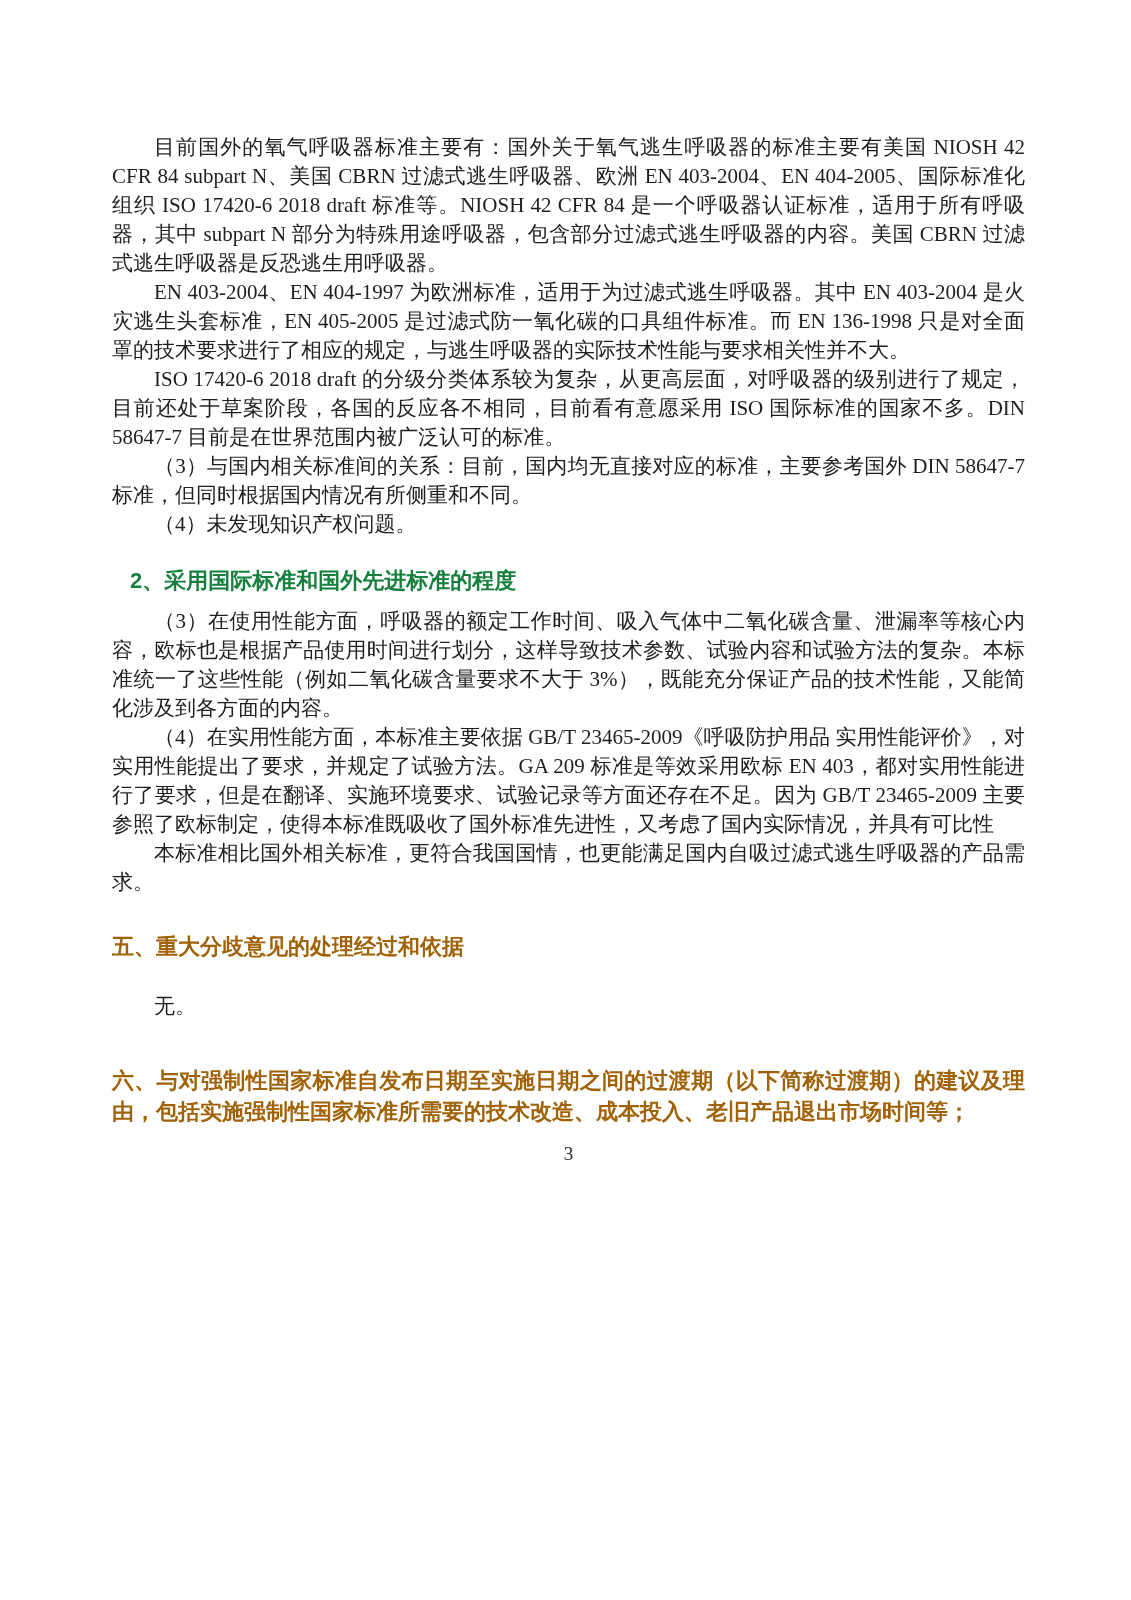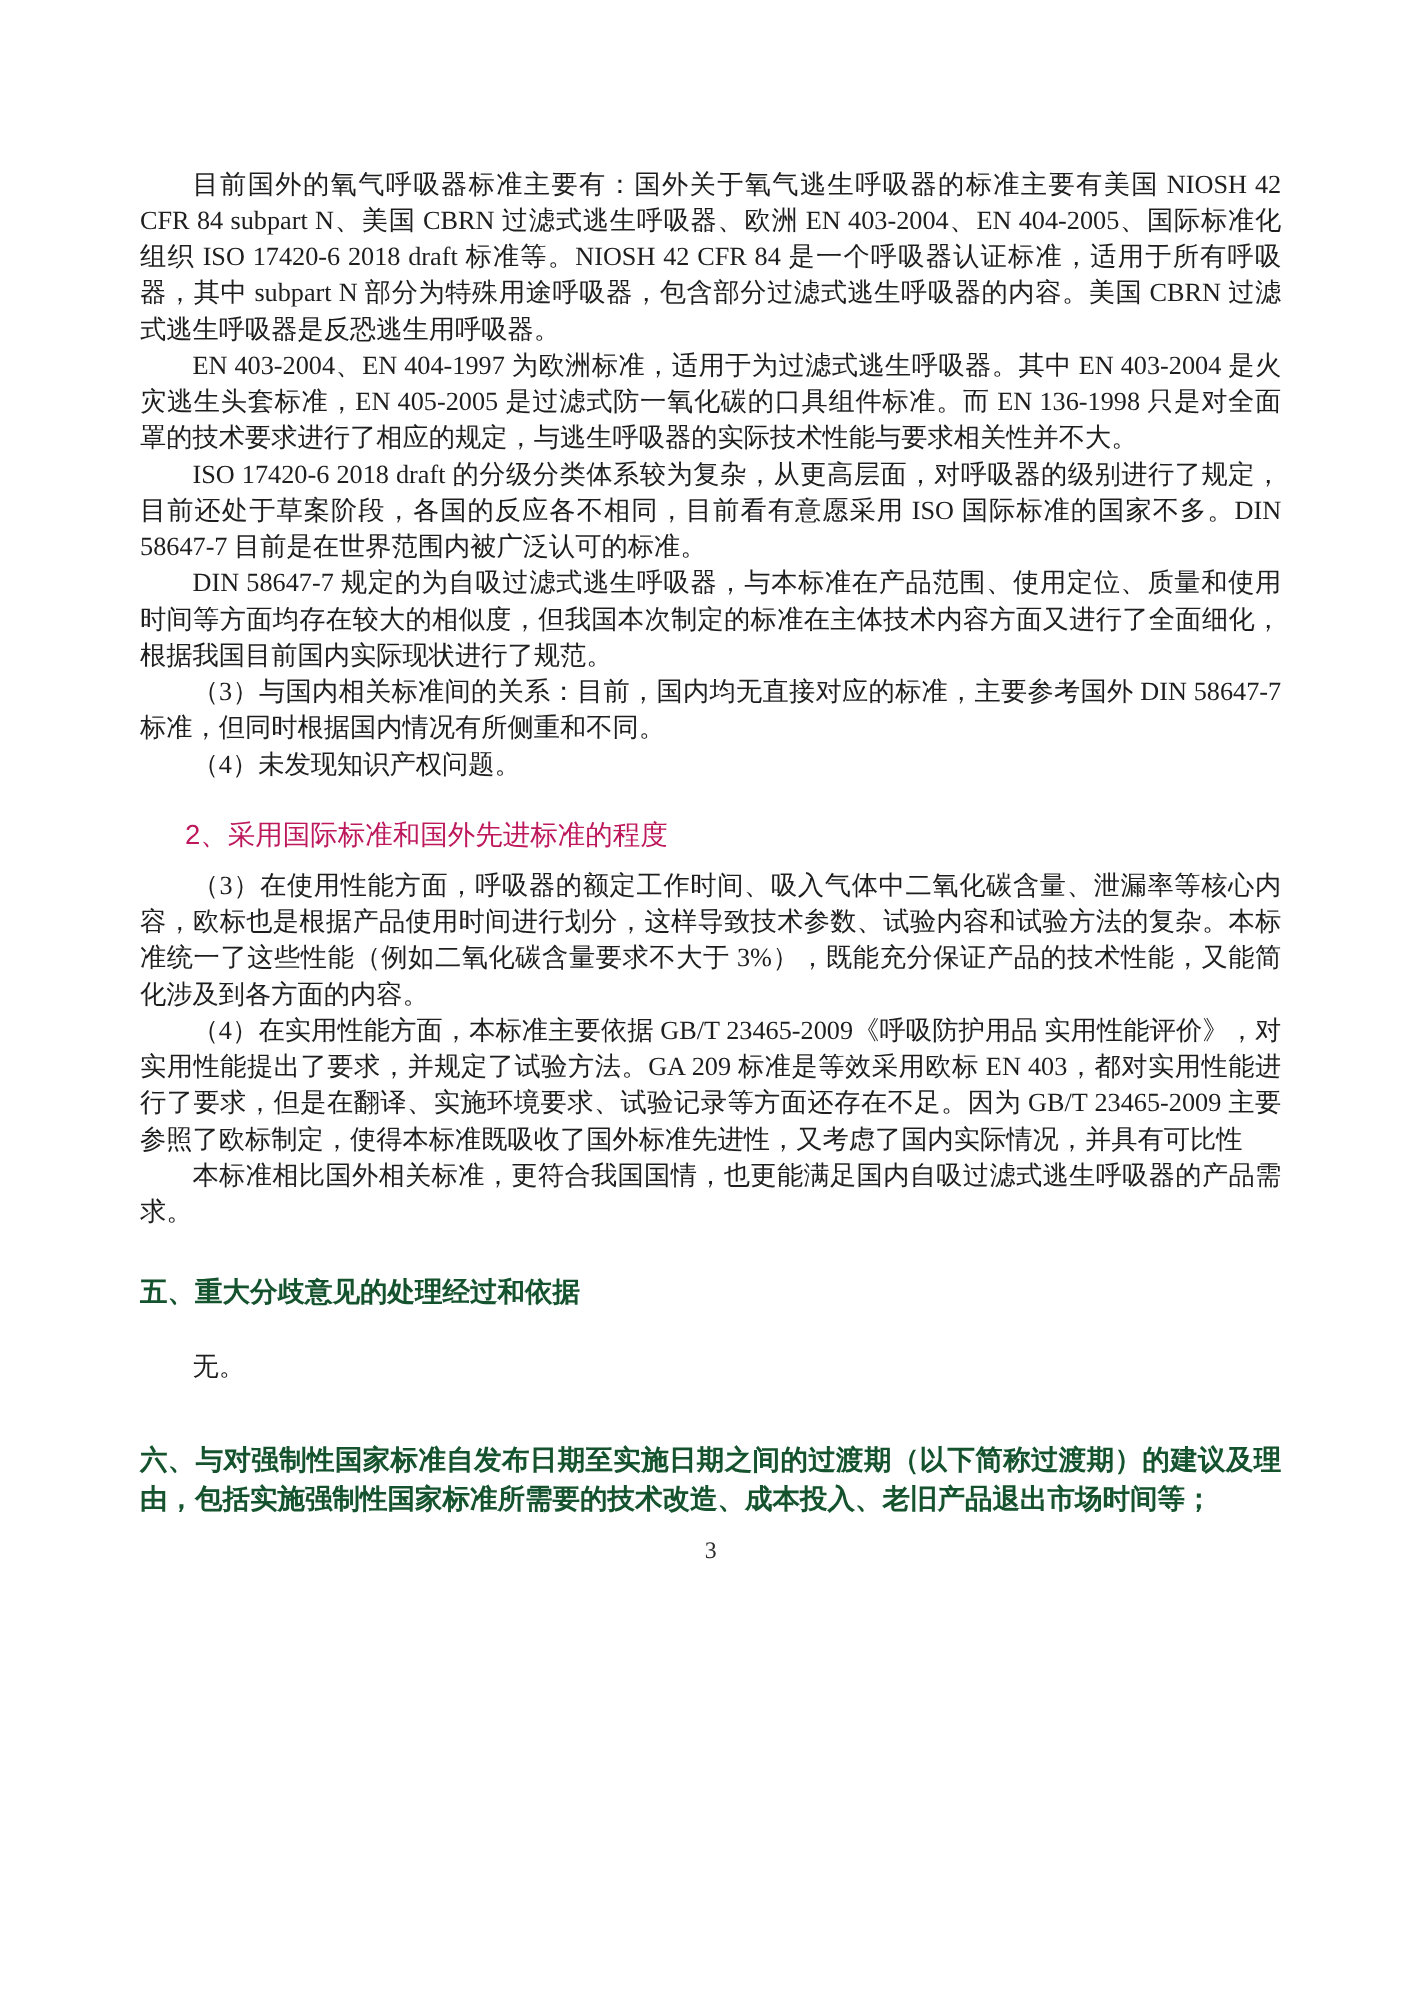--- a/index.html
+++ b/index.html
@@ -21,35 +21,35 @@
   }
   .body-para {
     margin: 0;
     font-size: 21px;
     line-height: 29px;
     text-align: justify;
     text-indent: 2em;
     word-break: break-word;
   }
   .sub-heading {
-    margin: 26px 0 10px 36px;
+    margin: 26px 0 10px 18px;
     font-family: "Liberation Sans", "DejaVu Sans", sans-serif;
-    font-weight: normal;
+    font-weight: bold;
     font-size: 22px;
     line-height: 32px;
-    color: #be185d;
+    color: #15803d;
   }
   .major-heading {
     margin: 34px 0 0 0;
     font-family: "Liberation Sans", "DejaVu Sans", sans-serif;
     font-weight: bold;
     font-size: 22px;
     line-height: 31px;
     text-align: justify;
-    color: #14532d;
+    color: #a16207;
   }
   .mt-answer { margin-top: 30px; }
   .mt-heading6 { margin-top: 44px; }
   .mt-final { margin-top: 32px; }
   .page-footer {
     margin-top: 14px;
     text-align: center;
     font-size: 19px;
     line-height: 26px;
     color: #2a2a2a;
@@ -59,21 +59,20 @@
 <body>
 
 <div class="page">
 
   <p class="body-para">目前国外的氧气呼吸器标准主要有：国外关于氧气逃生呼吸器的标准主要有美国 NIOSH 42 CFR 84 subpart N、美国 CBRN 过滤式逃生呼吸器、欧洲 EN 403-2004、EN 404-2005、国际标准化组织 ISO 17420-6 2018 draft 标准等。NIOSH 42 CFR 84 是一个呼吸器认证标准，适用于所有呼吸器，其中 subpart N 部分为特殊用途呼吸器，包含部分过滤式逃生呼吸器的内容。美国 CBRN 过滤式逃生呼吸器是反恐逃生用呼吸器。</p>
 
   <p class="body-para">EN 403-2004、EN 404-1997 为欧洲标准，适用于为过滤式逃生呼吸器。其中 EN 403-2004 是火灾逃生头套标准，EN 405-2005 是过滤式防一氧化碳的口具组件标准。而 EN 136-1998 只是对全面罩的技术要求进行了相应的规定，与逃生呼吸器的实际技术性能与要求相关性并不大。</p>
 
   <p class="body-para">ISO 17420-6 2018 draft 的分级分类体系较为复杂，从更高层面，对呼吸器的级别进行了规定，目前还处于草案阶段，各国的反应各不相同，目前看有意愿采用 ISO 国际标准的国家不多。DIN 58647-7 目前是在世界范围内被广泛认可的标准。</p>
 
-  <p class="body-para">DIN 58647-7 规定的为自吸过滤式逃生呼吸器，与本标准在产品范围、使用定位、质量和使用时间等方面均存在较大的相似度，但我国本次制定的标准在主体技术内容方面又进行了全面细化，根据我国目前国内实际现状进行了规范。</p>
 
   <p class="body-para">（3）与国内相关标准间的关系：目前，国内均无直接对应的标准，主要参考国外 DIN 58647-7 标准，但同时根据国内情况有所侧重和不同。</p>
 
   <p class="body-para">（4）未发现知识产权问题。</p>
 
   <h3 class="sub-heading">2、采用国际标准和国外先进标准的程度</h3>
 
 
 
   <p class="body-para">（3）在使用性能方面，呼吸器的额定工作时间、吸入气体中二氧化碳含量、泄漏率等核心内容，欧标也是根据产品使用时间进行划分，这样导致技术参数、试验内容和试验方法的复杂。本标准统一了这些性能（例如二氧化碳含量要求不大于 3%），既能充分保证产品的技术性能，又能简化涉及到各方面的内容。</p>

